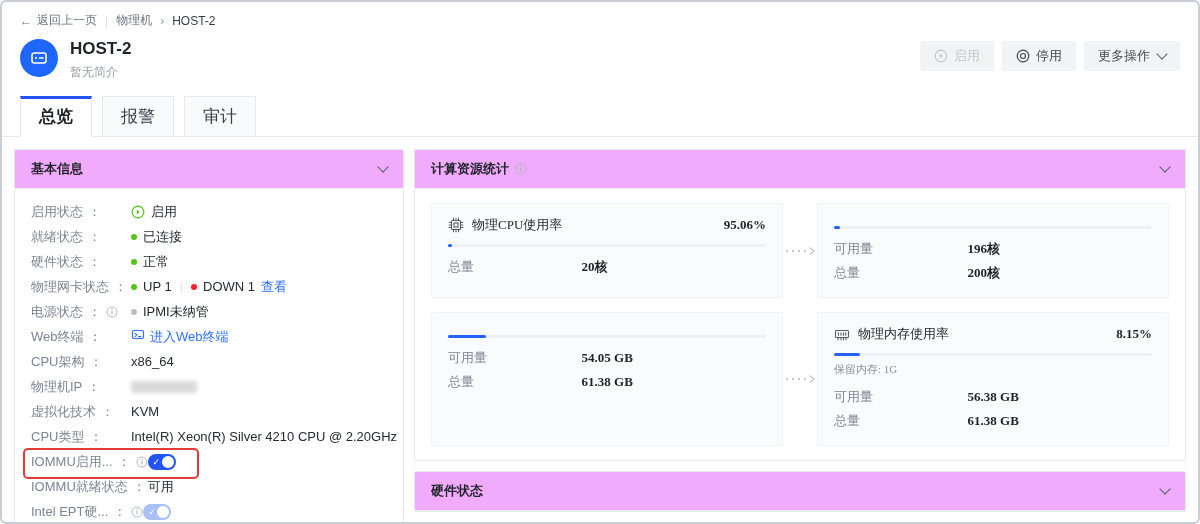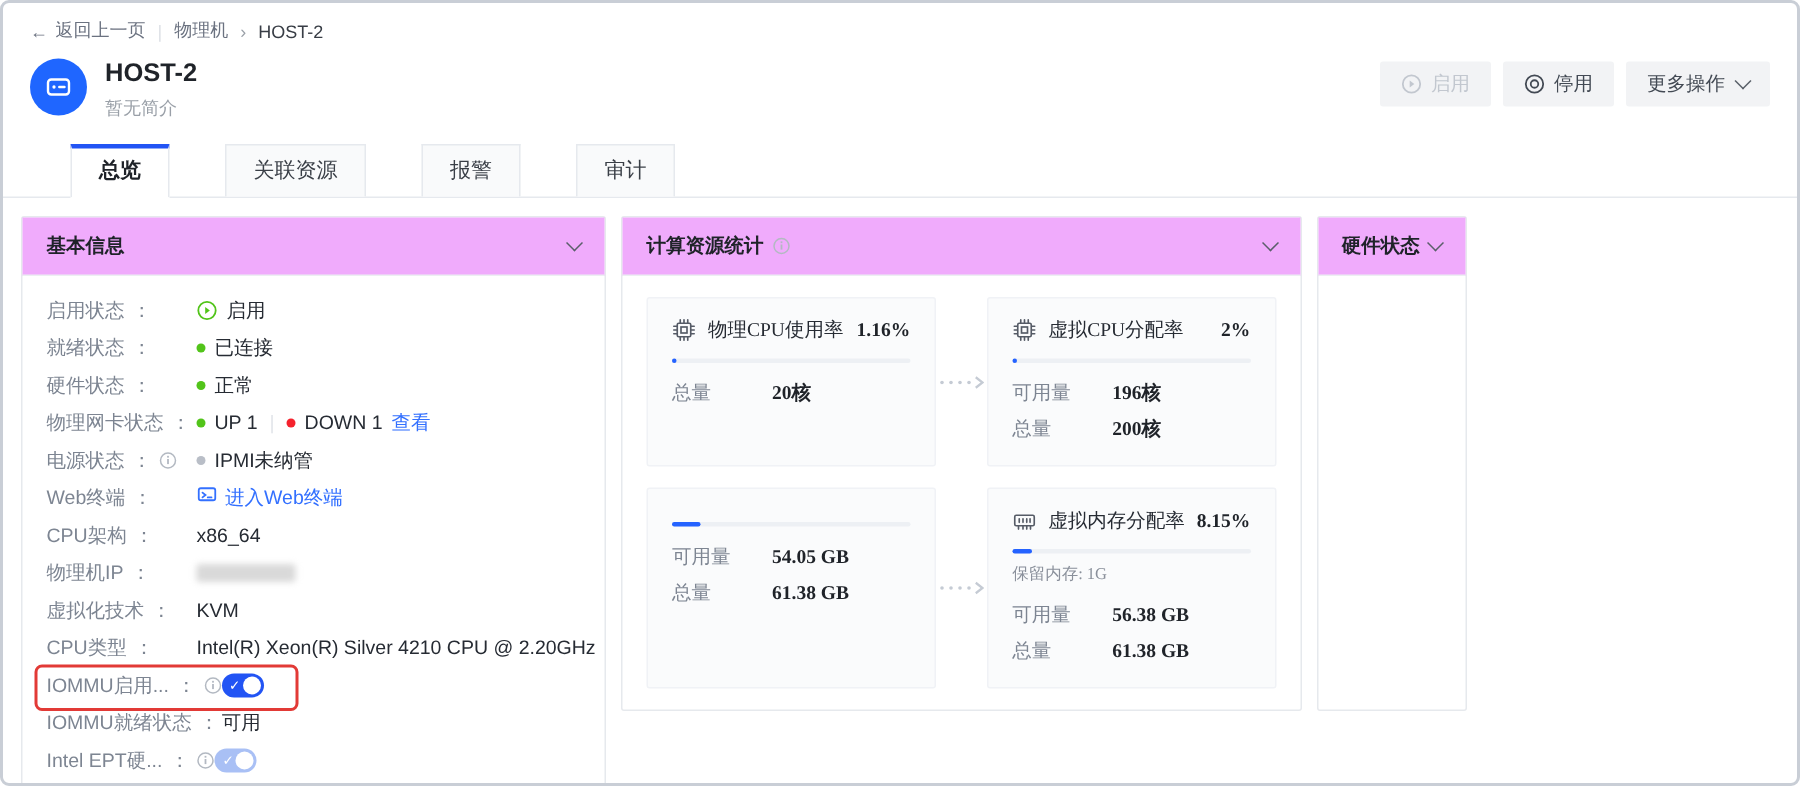--- a/index.html
+++ b/index.html
@@ -20,30 +20,30 @@
   .page-subtitle{font-size:12px;color:#9aa0a8;margin-top:5px;}
   .actions{position:absolute;right:18px;top:12px;display:flex;}
   .btn{height:30px;padding:0 14px;background:#f2f3f5;border:none;border-radius:2px;font-size:13px;color:#434a54;
     display:inline-flex;align-items:center;gap:6px;margin-left:8px;cursor:pointer;font-family:inherit;}
   .btn.disabled{color:#c2c7cf;}
   .chev{width:7px;height:7px;border-right:1.5px solid #595f69;border-bottom:1.5px solid #595f69;
     transform:rotate(45deg);display:inline-block;margin-top:-4px;}
   .btn .chev{margin-left:2px;}
   
   .tabs-wrap{display:flex;align-items:flex-end;gap:10px;padding-left:18px;margin-top:15px;border-bottom:1px solid #e6e9ee;}
-  .tab{padding:8px 18px;border:1px solid #e6e9ee;border-bottom:none;background:#f9fafb;color:#3a3f47;cursor:pointer;font-size:14px;margin-left:27px;}
+  .tab{padding:8px 18px;border:1px solid #e6e9ee;border-bottom:none;background:#f9fafb;color:#3a3f47;cursor:pointer;font-size:17px;}
   .tab.active{background:#fff;border-top:3px solid #2254f4;padding-top:6px;font-weight:700;margin-bottom:-1px;border-bottom:1px solid #fff;color:#1f2329;}
   
   .content{display:flex;gap:10px;padding:12px;align-items:flex-start;}
   .panel{border:1px solid #e6e9ed;background:#fff;border-radius:2px;}
   .panel-hd{height:38px;display:flex;align-items:center;padding:0 16px;background:#f0abfc;border-bottom:1px solid #eceff2;
     font-weight:700;font-size:13px;color:#1f2329;gap:6px;}
   .panel-hd .chev{margin-left:auto;cursor:pointer;}
   .left-panel{width:388px;flex:none;}
-  .right-col{flex:1;display:flex;flex-direction:row;gap:10px;min-width:0;}
+  .right-col{flex:1;display:flex;flex-direction:column;gap:10px;min-width:0;}
   
   .basic-body{padding:10px 16px 16px;}
   .info-row{display:flex;align-items:center;min-height:25px;position:relative;}
   .info-left{display:flex;align-items:center;min-width:100px;flex:none;color:#7d8592;gap:3px;}
   .colon{margin:0 2px;}
   .val{display:flex;align-items:center;gap:6px;color:#262b33;flex-wrap:nowrap;white-space:nowrap;}
   .dot{width:6px;height:6px;border-radius:50%;display:inline-block;flex:none;}
   .vsep{color:#e2e5ea;margin:0 2px;}
   .link{color:#3370ff;cursor:pointer;display:inline-flex;align-items:flex-start;gap:5px;}
   .redacted{width:66px;height:12px;background:#d9d9d9;border-radius:2px;filter:blur(2px);display:inline-block;}
@@ -120,21 +120,20 @@
         </button>
         <button class="btn">
           <span>更多操作</span>
           <span class="chev"></span>
         </button>
       </div>
   </div>
 
   <div class="tabs-wrap" id="tabs">
       <div class="tab active">总览</div>
-      <div class="tab">关联资源</div>
       <div class="tab">报警</div>
       <div class="tab">审计</div>
     </div>
 
   <div class="content">
 
     <section class="panel left-panel">
       <div class="panel-hd">
         <span>基本信息</span>
         <span class="chev"></span>
@@ -336,21 +335,21 @@
             <div class="res-card">
               <div class="res-top">
                 <span class="icn">
                   <svg width="16" height="16" viewBox="0 0 16 16" fill="none" stroke="#555b66" stroke-width="1.1" stroke-linecap="round">
                     <rect x="3.5" y="3.5" width="9" height="9" rx="1"></rect>
                     <rect x="6" y="6" width="4" height="4"></rect>
                     <path d="M5.5 1.2v2M8 1.2v2M10.5 1.2v2M5.5 12.8v2M8 12.8v2M10.5 12.8v2M1.2 5.5h2M1.2 8h2M1.2 10.5h2M12.8 5.5h2M12.8 8h2M12.8 10.5h2"></path>
                   </svg>
                 </span>
                 <span class="res-title">物理CPU使用率</span>
-                <span class="res-pct">1.16%</span>
+                <span class="res-pct">95.06%</span>
               </div>
               <div class="bar">
                 <div class="bar-fill" style="width: 1.16%;"></div>
               </div>
               <div class="res-stats">
                 <div class="res-stat">
                   <span class="sl">总量</span>
                   <span class="sv">20核</span>
                 </div>
               </div>
@@ -360,31 +359,20 @@
                 <svg width="30" height="10" viewBox="0 0 30 10">
                   <circle cx="2" cy="5" r="1.2" fill="#c5cbd4"></circle>
                   <circle cx="8" cy="5" r="1.2" fill="#c5cbd4"></circle>
                   <circle cx="14" cy="5" r="1.2" fill="#c5cbd4"></circle>
                   <circle cx="20" cy="5" r="1.2" fill="#c5cbd4"></circle>
                   <path d="M24.5 1.5L29 5l-4.5 3.5" fill="none" stroke="#c5cbd4" stroke-width="1.5"></path>
                 </svg>
               </span>
             </div>
             <div class="res-card">
-              <div class="res-top">
-                <span class="icn">
-                  <svg width="16" height="16" viewBox="0 0 16 16" fill="none" stroke="#555b66" stroke-width="1.1" stroke-linecap="round">
-                    <rect x="3.5" y="3.5" width="9" height="9" rx="1"></rect>
-                    <rect x="6" y="6" width="4" height="4"></rect>
-                    <path d="M5.5 1.2v2M8 1.2v2M10.5 1.2v2M5.5 12.8v2M8 12.8v2M10.5 12.8v2M1.2 5.5h2M1.2 8h2M1.2 10.5h2M12.8 5.5h2M12.8 8h2M12.8 10.5h2"></path>
-                  </svg>
-                </span>
-                <span class="res-title">虚拟CPU分配率</span>
-                <span class="res-pct">2%</span>
-              </div>
               <div class="bar">
                 <div class="bar-fill" style="width: 2%;"></div>
               </div>
               <div class="res-stats">
                 <div class="res-stat">
                   <span class="sl">可用量</span>
                   <span class="sv">196核</span>
                 </div>
                 <div class="res-stat">
                   <span class="sl">总量</span>
@@ -420,21 +408,21 @@
             </div>
             <div class="res-card">
               <div class="res-top">
                 <span class="icn">
                   <svg width="16" height="16" viewBox="0 0 16 16" fill="none" stroke="#555b66" stroke-width="1.1" stroke-linecap="round">
                     <rect x="1.5" y="4.5" width="13" height="7" rx="1"></rect>
                     <path d="M4 11.5v2.2M7 11.5v2.2M9.5 11.5v2.2M12 11.5v2.2"></path>
                     <path d="M4.5 6.8v2.4M7 6.8v2.4M9.5 6.8v2.4M11.7 6.8v2.4"></path>
                   </svg>
                 </span>
-                <span class="res-title">虚拟内存分配率</span>
+                <span class="res-title">物理内存使用率</span>
                 <span class="res-pct">8.15%</span>
               </div>
               <div class="bar">
                 <div class="bar-fill" style="width: 8.15%;"></div>
               </div>
               <div class="res-note">保留内存: 1G</div>
               <div class="res-stats">
                 <div class="res-stat">
                   <span class="sl">可用量</span>
                   <span class="sv">56.38 GB</span>

